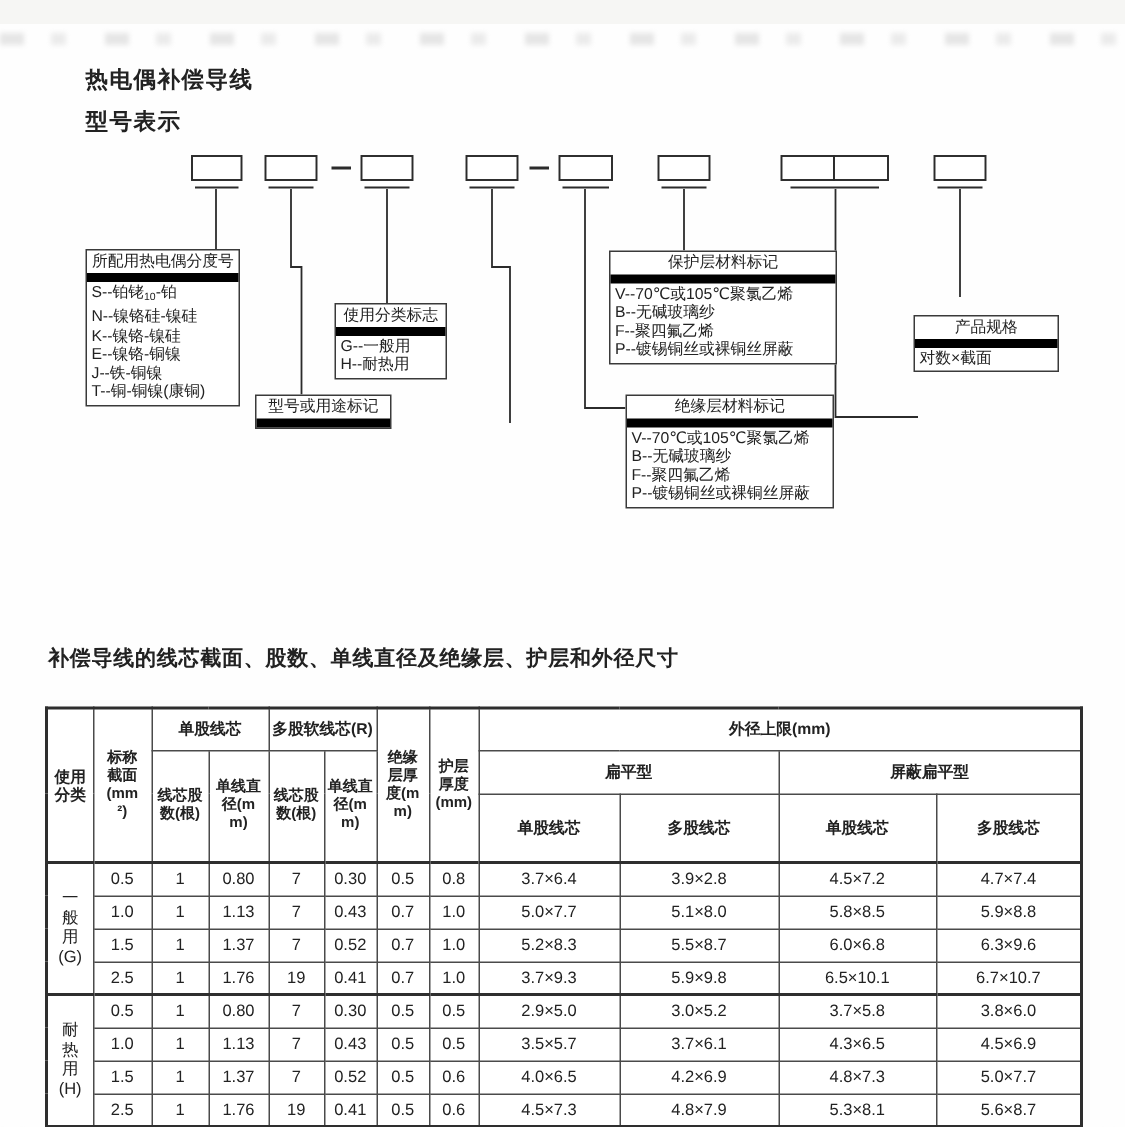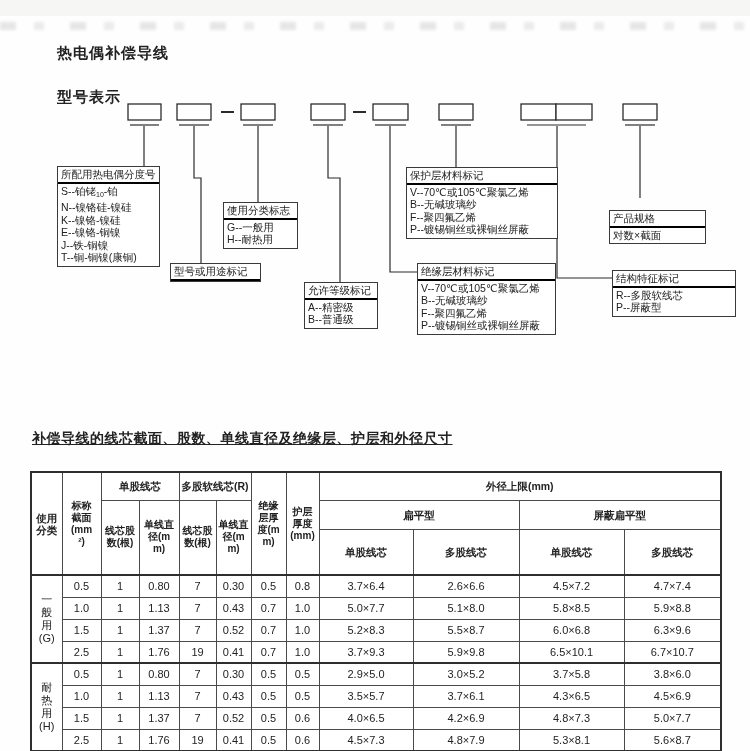--- a/index.html
+++ b/index.html
@@ -7,26 +7,26 @@
     position:relative;width:750px;height:751px;background:#fefefe;
     font-family:"Liberation Sans","DejaVu Sans",sans-serif;color:#1f1f1f;
     overflow:hidden;margin:16px auto;
   }
   .scan-strip{position:absolute;left:0;width:750px;height:8px;opacity:.35;filter:blur(1.6px);
     background:repeating-linear-gradient(90deg,#b9b9b9 0 16px,transparent 16px 34px,#c9c9c9 34px 44px,transparent 44px 70px);}
   .title{position:absolute;font-weight:bold;font-size:15px;letter-spacing:1px;color:#222;}
   
   .diagram-svg{position:absolute;left:0;top:0;}
   .lb{position:absolute;border:1.3px solid #3a3a3a;background:#fff;font-size:10.5px;line-height:12.5px;color:#222;}
-  .lb-title{border-bottom:2px solid #000000;padding:1px 3px 1px 3px;white-space:nowrap;}
+  .lb-title{border-bottom:6px solid #000000;padding:1px 3px 1px 3px;white-space:nowrap;text-align:center;}
   .lb-items{padding:1px 3px 2px 3px;}
   .lb-item{white-space:nowrap;}
   .lb-sub{font-size:7px;vertical-align:-2px;}
   
-  .tbl-caption{position:absolute;font-weight:bold;font-size:14px;letter-spacing:.5px;color:#222;text-decoration:underline;}
+  .tbl-caption{position:absolute;font-weight:bold;font-size:14px;letter-spacing:.5px;color:#222;}
   table.spec{position:absolute;border-collapse:collapse;table-layout:fixed;background:#fff;
     border:2px solid #2e2e2e;font-size:11px;color:#222;}
   table.spec th,table.spec td{border:1px solid #4a4a4a;padding:0;text-align:center;vertical-align:middle;}
   table.spec th{font-weight:bold;font-size:10.5px;line-height:12px;}
   table.spec .wrap{display:inline-block;word-break:break-all;line-height:12px;}
   tr.hr1{height:28px;} tr.hr2{height:29px;} tr.hr3{height:46px;}
   tr.hr3 th{border-bottom:2px solid #2e2e2e;}
   table.spec tbody tr{height:22px;}
   tr.group-start td{border-top:2px solid #2e2e2e;}
   td.group-label{font-size:11px;line-height:13px;}
@@ -34,21 +34,21 @@
 </style>
 </head>
 <body>
 
 <div class="page">
 
   <div class="scan-strip" style="top:6px"></div>
   <div class="scan-strip" style="top:738px"></div>
 
   <div class="title" style="left:57px;top:28px">热电偶补偿导线</div>
-  <div class="title" style="left:57px;top:72px">型号表示</div>
+  <div class="title" style="left:57px;top:56px">型号表示</div>
 
   <svg class="diagram-svg" width="750" height="400" viewBox="0 0 750 400">
     <g stroke="#2b2b2b" stroke-width="1.3" fill="#fff">
       <rect x="128" y="88" width="33" height="16"></rect>
       <rect x="177" y="88" width="34" height="16"></rect>
       <rect x="241" y="88" width="34" height="16"></rect>
       <rect x="311" y="88" width="34" height="16"></rect>
       <rect x="373" y="88" width="35" height="16"></rect>
       <rect x="439" y="88" width="34" height="16"></rect>
       <rect x="521" y="88" width="35" height="16"></rect>
@@ -96,27 +96,20 @@
     <div class="lb-items">
         <div class="lb-item">G--一般用</div>
         <div class="lb-item">H--耐热用</div>
       </div>
   </div>
 
   <div class="lb" style="left:170px;top:247px;width:89px">
     <div class="lb-title">型号或用途标记</div>
   </div>
 
-  <div class="lb" style="left:304px;top:266px;width:72px">
-    <div class="lb-title">允许等级标记</div>
-    <div class="lb-items">
-        <div class="lb-item">A--精密级</div>
-        <div class="lb-item">B--普通级</div>
-      </div>
-  </div>
 
   <div class="lb" style="left:406px;top:151px;width:150px">
     <div class="lb-title">保护层材料标记</div>
     <div class="lb-items">
         <div class="lb-item">V--70℃或105℃聚氯乙烯</div>
         <div class="lb-item">B--无碱玻璃纱</div>
         <div class="lb-item">F--聚四氟乙烯</div>
         <div class="lb-item">P--镀锡铜丝或裸铜丝屏蔽</div>
       </div>
   </div>
@@ -124,27 +117,20 @@
   <div class="lb" style="left:417px;top:247px;width:137px">
     <div class="lb-title">绝缘层材料标记</div>
     <div class="lb-items">
         <div class="lb-item">V--70℃或105℃聚氯乙烯</div>
         <div class="lb-item">B--无碱玻璃纱</div>
         <div class="lb-item">F--聚四氟乙烯</div>
         <div class="lb-item">P--镀锡铜丝或裸铜丝屏蔽</div>
       </div>
   </div>
 
-  <div class="lb" style="left:612px;top:254px;width:122px">
-    <div class="lb-title">结构特征标记</div>
-    <div class="lb-items">
-        <div class="lb-item">R--多股软线芯</div>
-        <div class="lb-item">P--屏蔽型</div>
-      </div>
-  </div>
 
   <div class="lb" style="left:609px;top:194px;width:95px">
     <div class="lb-title">产品规格</div>
     <div class="lb-items">
         <div class="lb-item">对数×截面</div>
       </div>
   </div>
 
   <div class="tbl-caption" style="left:32px;top:414px">补偿导线的线芯截面、股数、单线直径及绝缘层、护层和外径尺寸</div>
 
@@ -197,21 +183,21 @@
             <div>(G)</div>
           </td>
           <td>0.5</td>
           <td>1</td>
           <td>0.80</td>
           <td>7</td>
           <td>0.30</td>
           <td>0.5</td>
           <td>0.8</td>
           <td>3.7×6.4</td>
-          <td>2.6×6.6</td>
+          <td>3.9×2.8</td>
           <td>4.5×7.2</td>
           <td>4.7×7.4</td>
         </tr>
         <tr>
           <td>1.0</td>
           <td>1</td>
           <td>1.13</td>
           <td>7</td>
           <td>0.43</td>
           <td>0.7</td>

